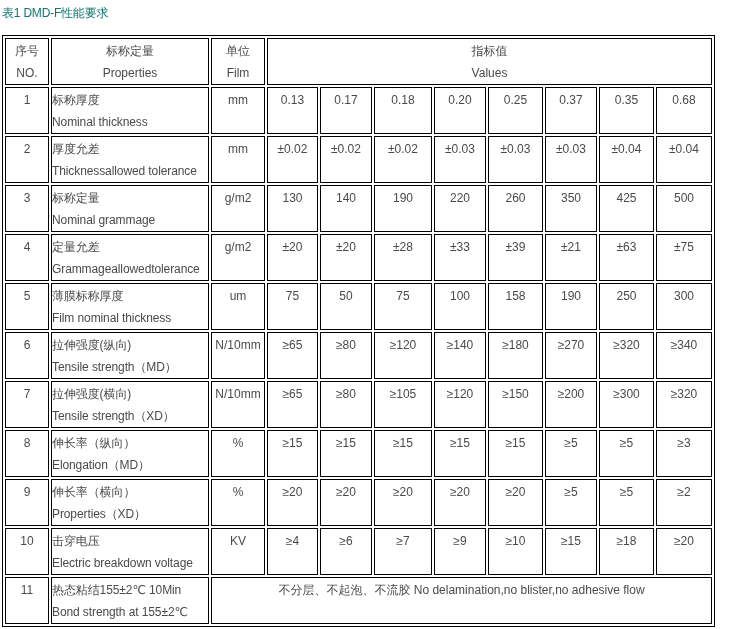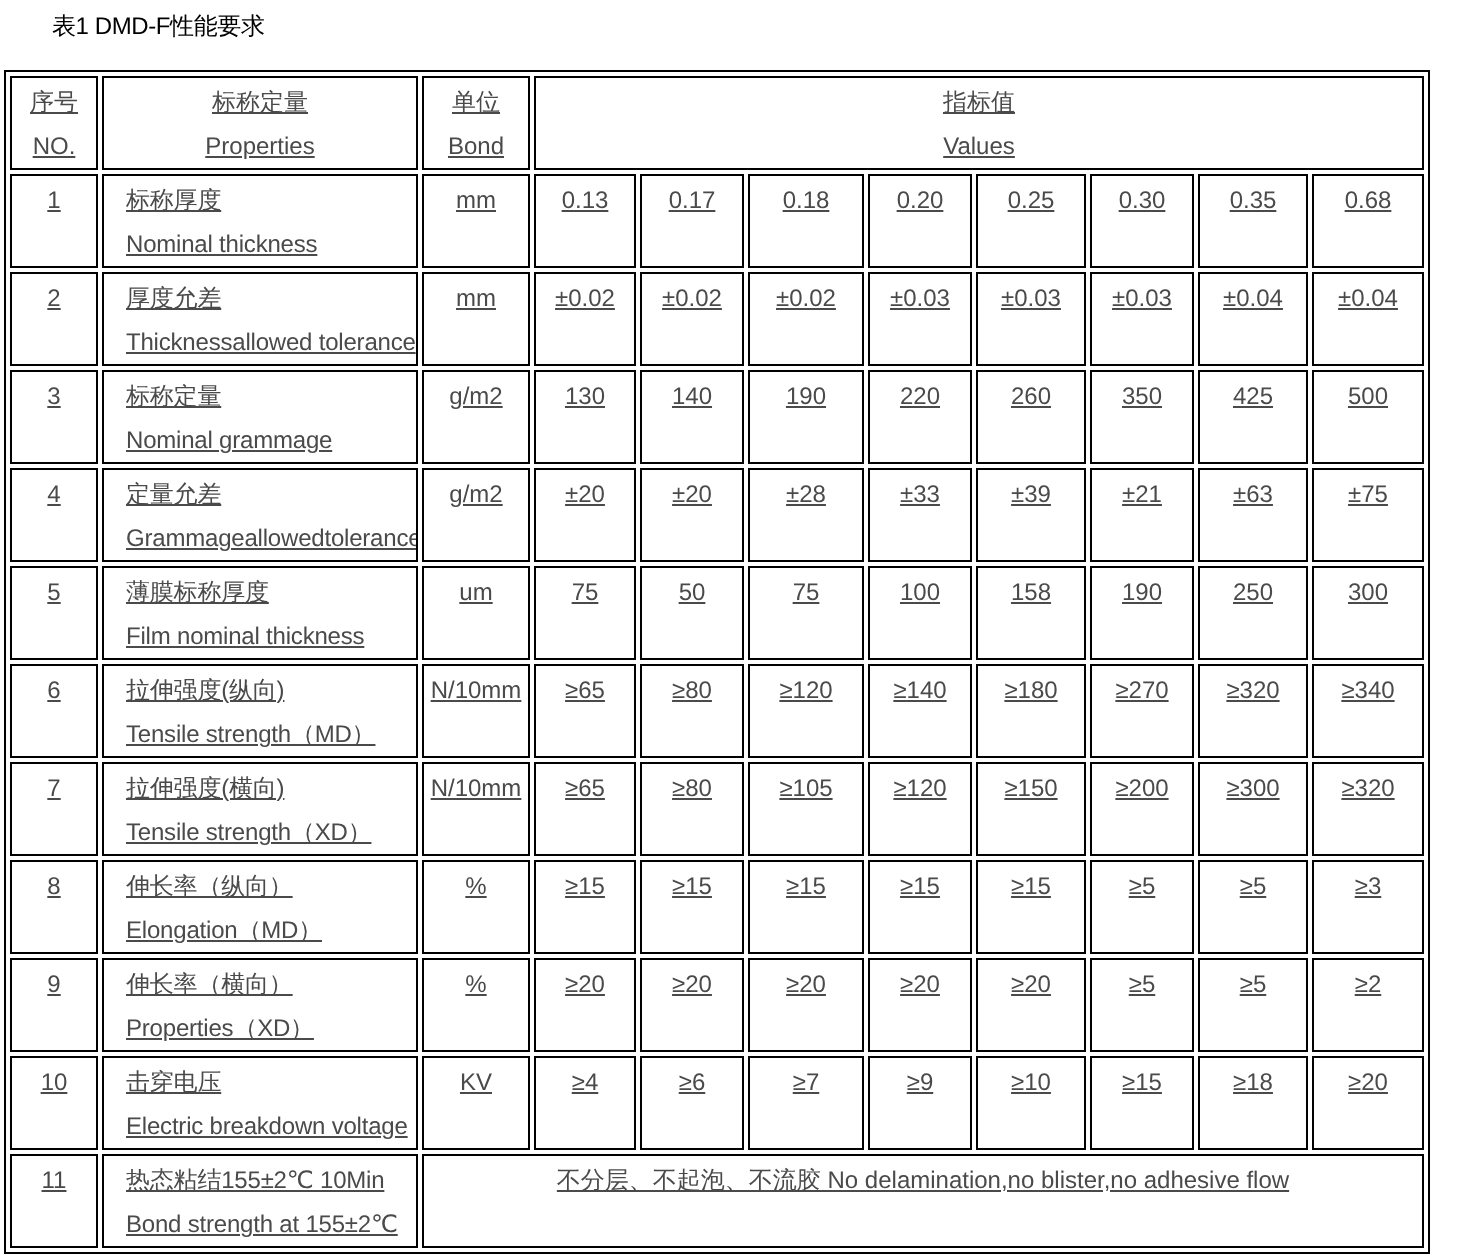--- a/index.html
+++ b/index.html
@@ -14,51 +14,49 @@
       font-family: "Liberation Sans", "DejaVu Sans", sans-serif;
       color: #4a4a4a;
       font-size: 12px;
       position: relative;
     }
     .caption {
       position: absolute;
       left: 2px;
       top: 5px;
       font-size: 12px;
-      color: #000000;
+      color: #0f766e;
       letter-spacing: -0.2px;
-      margin-left: 24px;
     }
     table.spec {
       position: absolute;
       left: 2px;
       top: 35px;
       width: 584px;
       border: 1px solid #000;
       border-collapse: separate;
       border-spacing: 2px;
       table-layout: fixed;
-      text-decoration: underline;
     }
     table.spec td {
       border: 1px solid #000;
       padding: 0;
       vertical-align: top;
       text-align: center;
       font-size: 12px;
       line-height: 22px;
       color: #4a4a4a;
       overflow: hidden;
       white-space: nowrap;
     }
     table.spec tr.head td { height: 45px; }
     table.spec tr.body td { height: 45px; }
     table.spec td.prop {
       text-align: left;
-      padding-left: 11px;
+      padding-left: 0;
       letter-spacing: -0.1px;
     }
     .line { display: block; }
     .line.first { padding-top: 1px; }
     td.val .line.first, td.unit .line.first, td.no .line.first { padding-top: 1px; }
     td.span-note { text-align: center; }
   </style>
 </head>
 <body>
 
@@ -83,21 +81,21 @@
       <td>
         <span class="line first">序号</span>
         <span class="line">NO.</span>
       </td>
       <td>
         <span class="line first">标称定量</span>
         <span class="line">Properties</span>
       </td>
       <td>
         <span class="line first">单位</span>
-        <span class="line">Bond</span>
+        <span class="line">Film</span>
       </td>
       <td colspan="8">
         <span class="line first">指标值</span>
         <span class="line">Values</span>
       </td>
     </tr>
 
     <tr class="body">
       <td class="no">
           <span class="line first">1</span>
@@ -118,21 +116,21 @@
       <td class="val">
           <span class="line first">0.18</span>
         </td>
       <td class="val">
           <span class="line first">0.20</span>
         </td>
       <td class="val">
           <span class="line first">0.25</span>
         </td>
       <td class="val">
-          <span class="line first">0.30</span>
+          <span class="line first">0.37</span>
         </td>
       <td class="val">
           <span class="line first">0.35</span>
         </td>
       <td class="val">
           <span class="line first">0.68</span>
         </td>
     </tr>
 
     <tr class="body">

